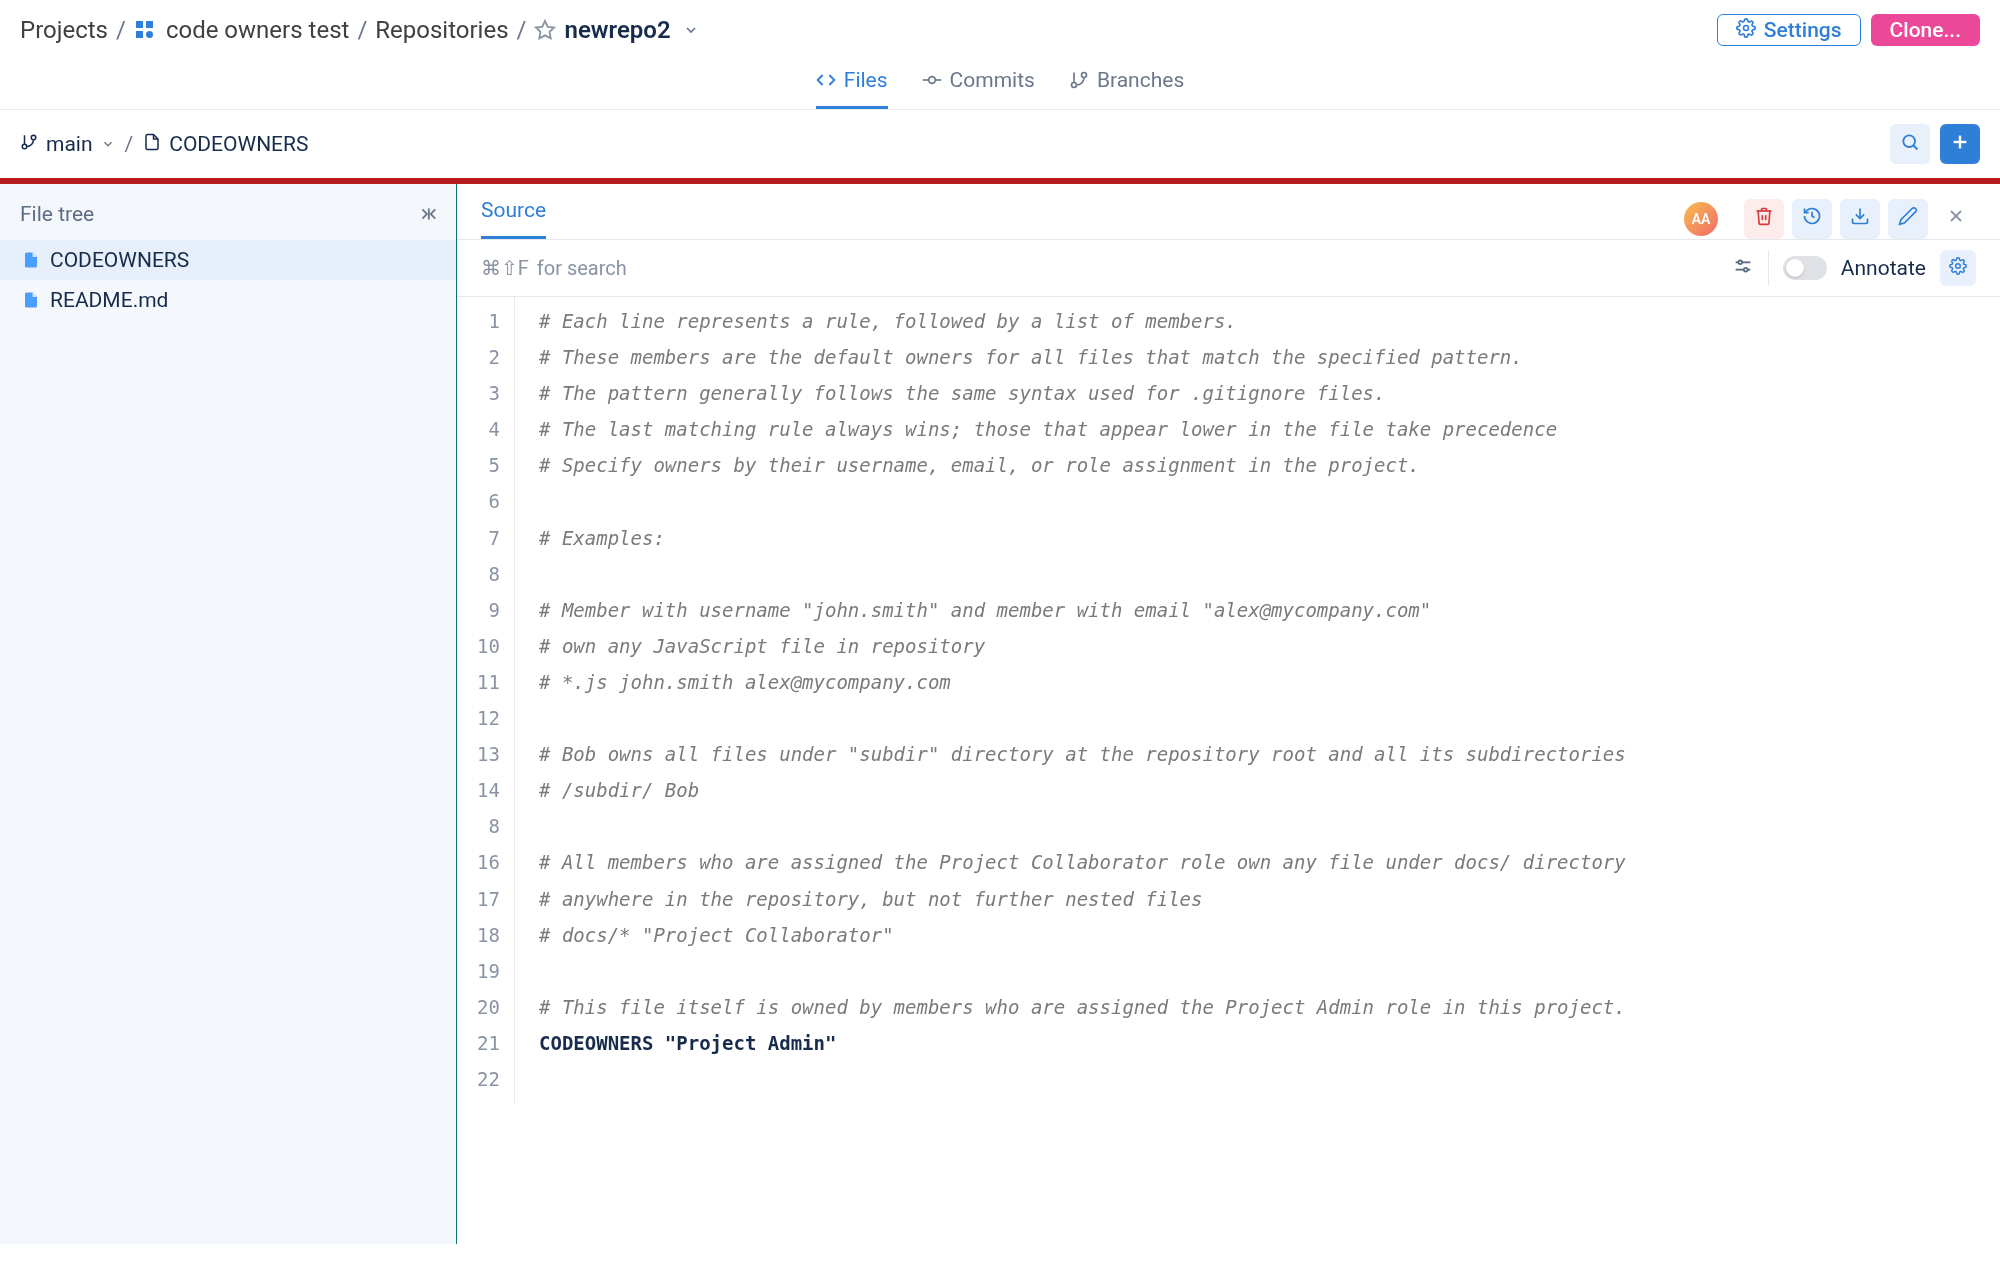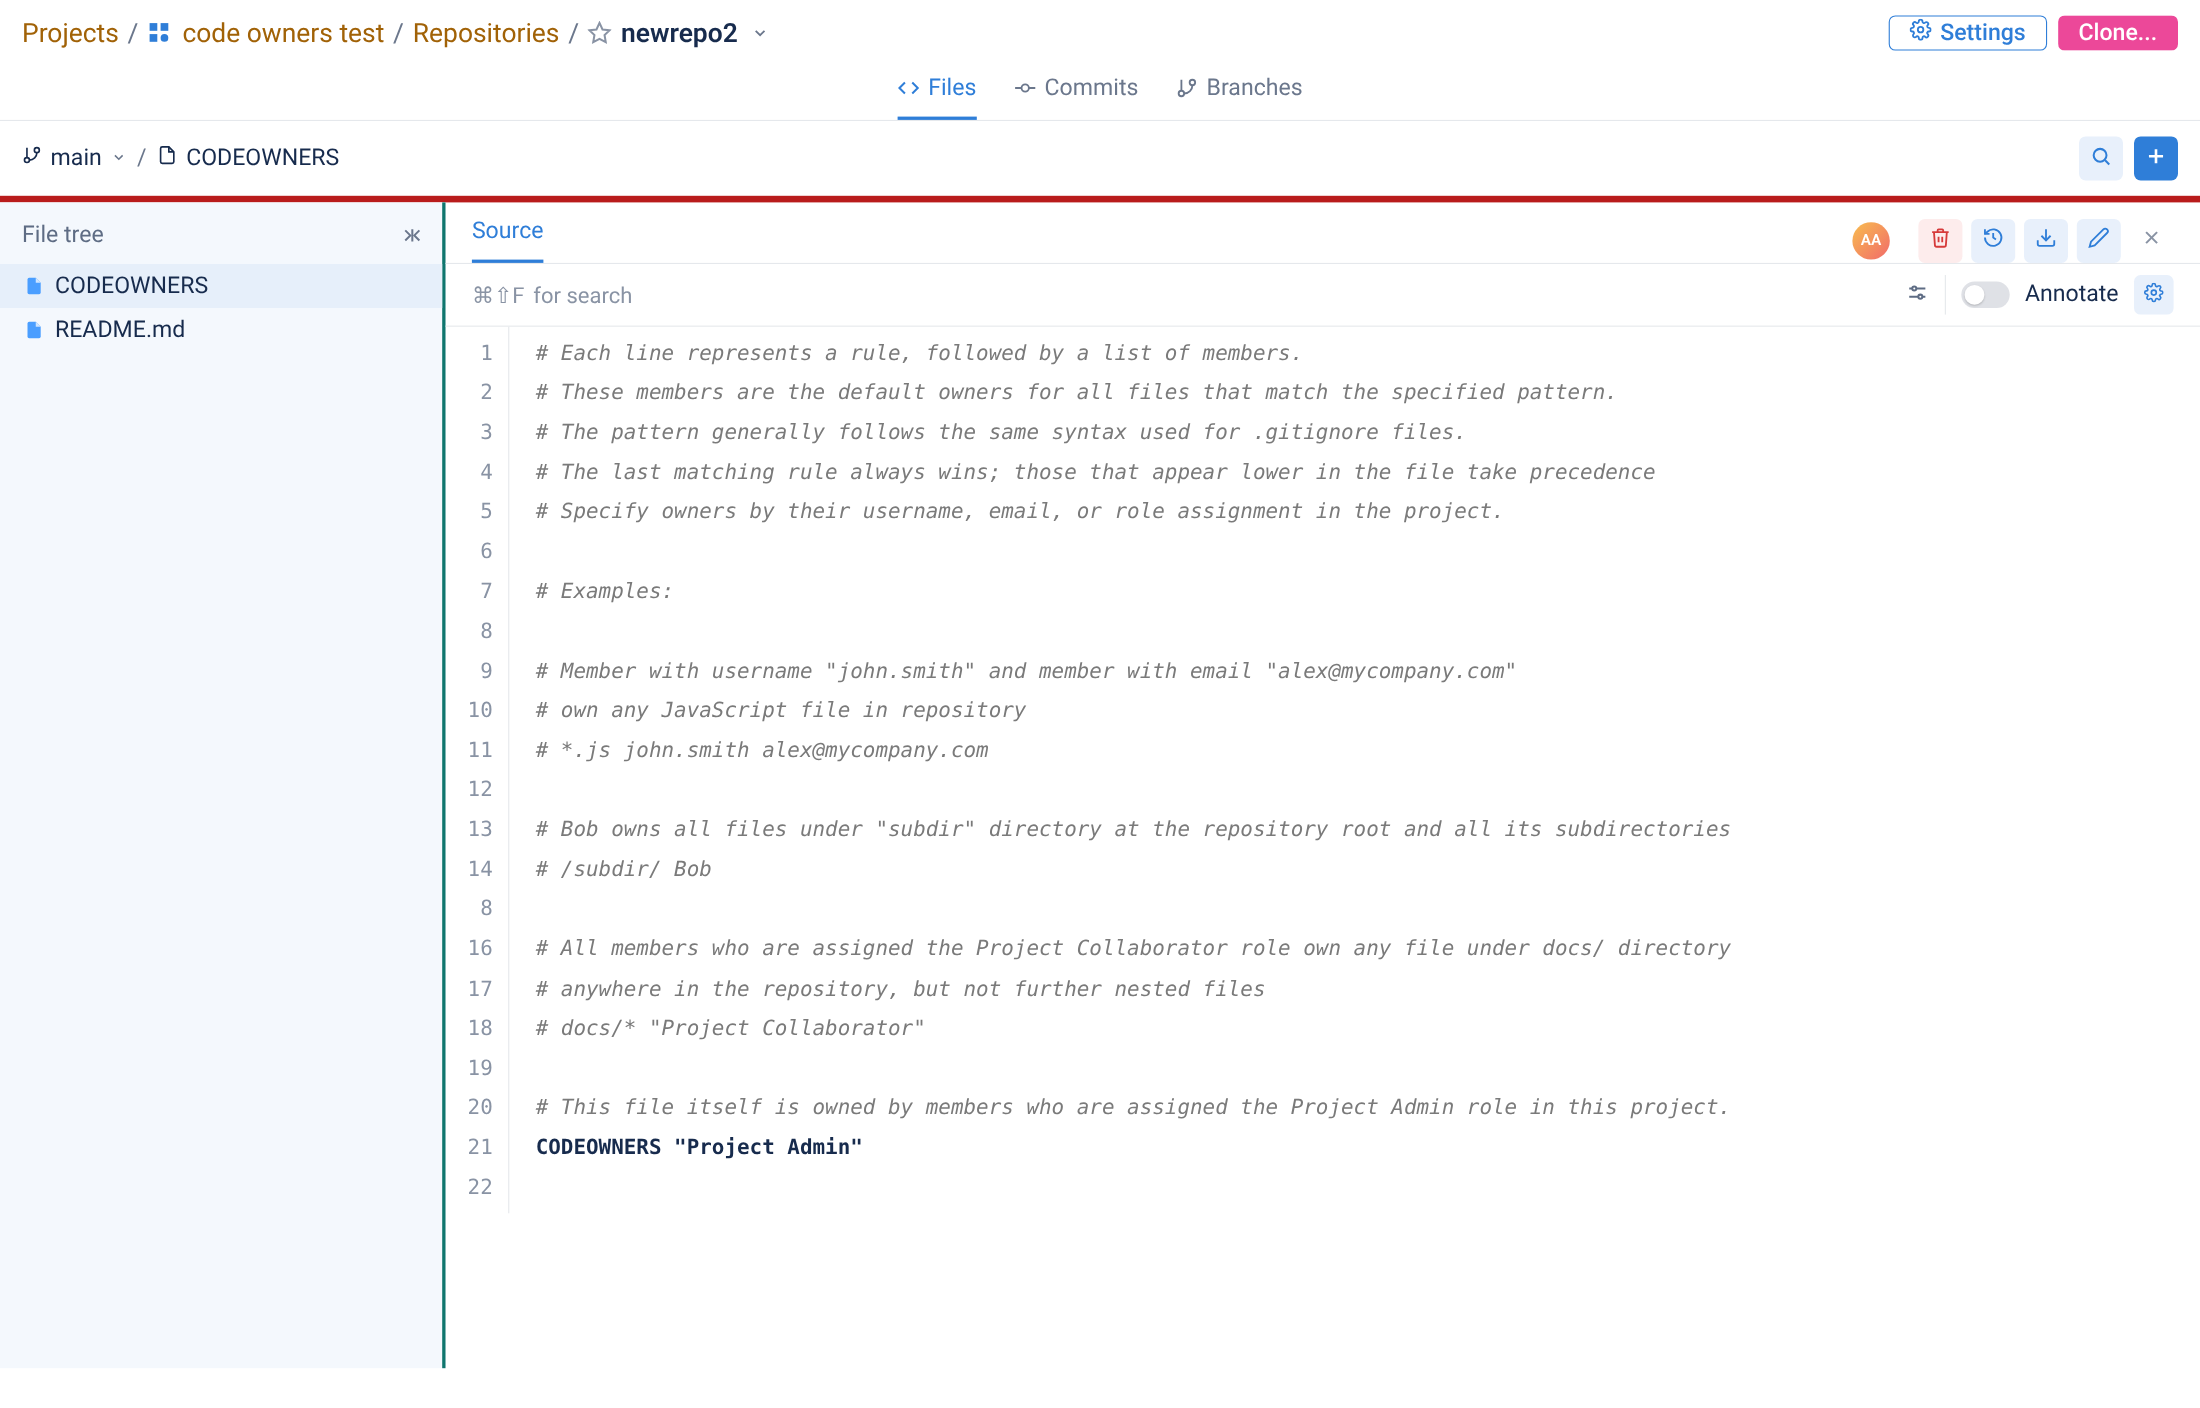--- a/index.html
+++ b/index.html
@@ -16,21 +16,21 @@
   align-items: center;
   justify-content: space-between;
   padding: 14px 20px 10px 20px;
 }
 .breadcrumb {
   display: flex;
   align-items: center;
   gap: 8px;
   font-size: 24px;
 }
-.breadcrumb .crumb { color: #a16207; cursor: pointer; }
+.breadcrumb .crumb { color: #404040; cursor: pointer; }
 .breadcrumb .sep { color: #6b778c; }
 .breadcrumb .proj-icon {
   display: inline-flex;
   width: 22px; height: 22px;
   margin-right: 2px;
 }
 .star-icon { color: #6b778c; display: inline-flex; }
 .repo-name { font-weight: 600; color: #172b4d; }
 .chev { color: #6b778c; display: inline-flex; margin-left: 4px; cursor: pointer; }
 
@@ -116,23 +116,23 @@
 }
 .icon-btn.search-bg { background: #e8f0fb; color: #2f7ed8; }
 .icon-btn.plus-bg { background: #2f7ed8; color: #fff; }
 
 
 .split {
   display: flex;
   min-height: calc(100vh - 220px);
 }
 .sidebar {
-  width: 405px;
+  width: 457px;
   background: #f4f8fd;
-  border-right: 3px solid #0f766e;
+  border-right: 1px solid #0f766e;
 }
 .sidebar-head {
   display: flex;
   align-items: center;
   justify-content: space-between;
   padding: 18px 18px 14px 20px;
   color: #5e6c84;
   font-size: 21px;
 }
 .collapse-ico { color: #6b778c; cursor: pointer; display: inline-flex; }

